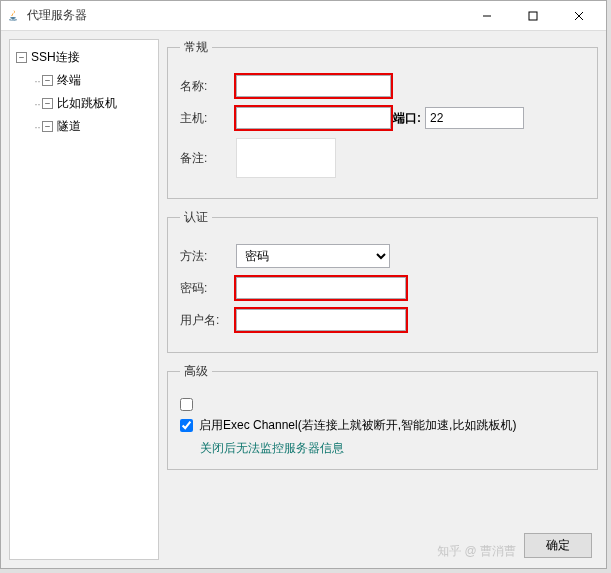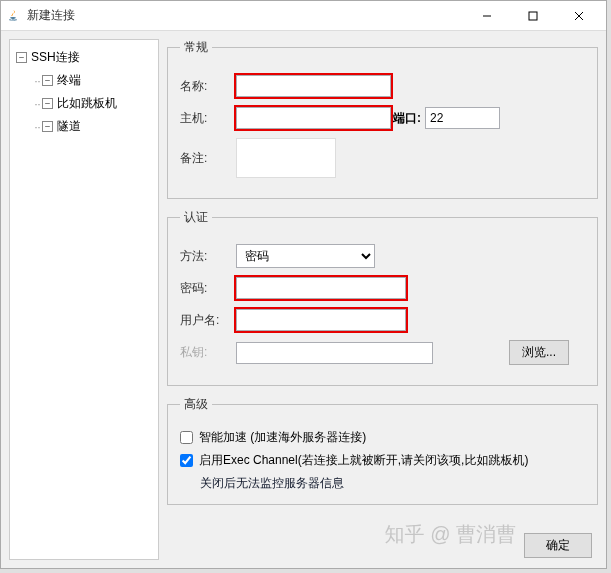--- a/index.html
+++ b/index.html
@@ -27,52 +27,52 @@
     
     .row { display: flex; align-items: center; margin: 8px 0; min-height: 24px; }
     .lbl { width: 56px; color: #333; }
     .lbl.disabled { color: #aaa; }
     input[type=text], input[type=password], textarea, select {
       border: 1px solid #abadb3; padding: 3px 4px; font-size: 12px; background: #fff;
     }
     .highlight { outline: 2px solid #e60000; outline-offset: 0; }
     .input-name { width: 155px; }
     .input-host { width: 155px; }
-    .input-port { width: 75px; }
+    .input-port { width: 99px; }
     .port-lbl { margin: 0 4px 0 2px; font-weight: bold; }
     textarea.memo { width: 100px; height: 40px; resize: none; border-color: #ddd; }
-    select.method { width: 139px; }
+    select.method { width: 154px; }
     .input-user { width: 170px; }
     .input-pass { width: 170px; }
     .input-priv { width: 197px; background: #f5f5f5; }
     .btn { padding: 3px 12px; border: 1px solid #adadad; background: #e1e1e1; cursor: pointer; }
     
     .adv-row { display: flex; align-items: flex-start; margin: 6px 0; }
     .adv-row input[type=checkbox] { margin-right: 6px; margin-top: 2px; }
-    .adv-note { padding-left: 20px; color: #0f172a; margin-top: 2px; }
+    .adv-note { padding-left: 20px; color: #0f766e; margin-top: 2px; }
     
     .footer { position: absolute; bottom: 10px; right: 14px; display: flex; }
     .footer .btn { min-width: 68px; }
     
-    .watermark { position: absolute; bottom: 20px; right: 90px; color: rgba(100,100,100,0.3); font-size: 20px; pointer-events: none; }
+    .watermark { position: absolute; bottom: 8px; right: 90px; color: rgba(100,100,100,0.3); font-size: 12px; pointer-events: none; }
   </style>
 </head>
 <body>
 
 <div class="window">
 
   <div class="titlebar">
     <span class="titlebar-icon">
       <svg viewBox="0 0 16 16">
           <path fill="#5382a1" d="M8 13c-2 0-4-.5-4-1.2 0-.4 1-.8 2-.9v.6c-.6.1-.9.2-.9.3 0 .3 1.2.6 2.9.6s2.9-.3 2.9-.6c0-.1-.3-.2-.9-.3v-.6c1 .1 2 .5 2 .9 0 .7-2 1.2-4 1.2z"></path>
           <path fill="#f8981d" d="M8 2c2 1 1 3 0 4 2-1 3-3 0-4zm-1 3c1 1 0 2-1 3 2 0 3-2 1-3z"></path>
           <path fill="#5382a1" d="M8 10.5c-1.5 0-3-.3-3-.8s1.5-.8 3-.8 3 .3 3 .8-1.5.8-3 .8zm0 1.2c-1.2 0-2.5-.2-2.5-.6s1.3-.6 2.5-.6 2.5.2 2.5.6-1.3.6-2.5.6z"></path>
         </svg>
     </span>
-    <span class="title-text">新建连接</span>
+    <span class="title-text">代理服务器</span>
     <div class="win-controls">
       <div class="win-btn">
           <svg width="10" height="10">
             <line x1="1" y1="5" x2="9" y2="5" stroke="#000" stroke-width="1"></line>
           </svg>
         </div>
       <div class="win-btn">
           <svg width="10" height="10">
             <rect x="1" y="1" width="8" height="8" fill="none" stroke="#000" stroke-width="1"></rect>
           </svg>
@@ -139,37 +139,30 @@
           </select>
         </div>
         <div class="row">
           <span class="lbl">密码:</span>
           <input type="password" class="input-pass highlight" value="" style="">
         </div>
         <div class="row">
           <span class="lbl">用户名:</span>
           <input type="text" class="input-user highlight" value="" style="">
         </div>
-        <div class="row">
-          <span class="lbl disabled">私钥:</span>
-          <input type="text" class="input-priv" disabled="" value="" style="">
-          <span style="flex:1"></span>
-          <button class="btn">浏览...</button>
-        </div>
       </fieldset>
 
       <fieldset>
         <legend>高级</legend>
         <div class="adv-row">
           <input type="checkbox" style="">
-          <span>智能加速 (加速海外服务器连接)</span>
         </div>
         <div class="adv-row">
           <input type="checkbox" checked="" style="">
-          <span>启用Exec Channel(若连接上就被断开,请关闭该项,比如跳板机)</span>
+          <span>启用Exec Channel(若连接上就被断开,智能加速,比如跳板机)</span>
         </div>
         <div class="adv-note">关闭后无法监控服务器信息</div>
       </fieldset>
 
     </div>
   </div>
 
   <div class="footer">
     <button class="btn">确定</button>
   </div>

